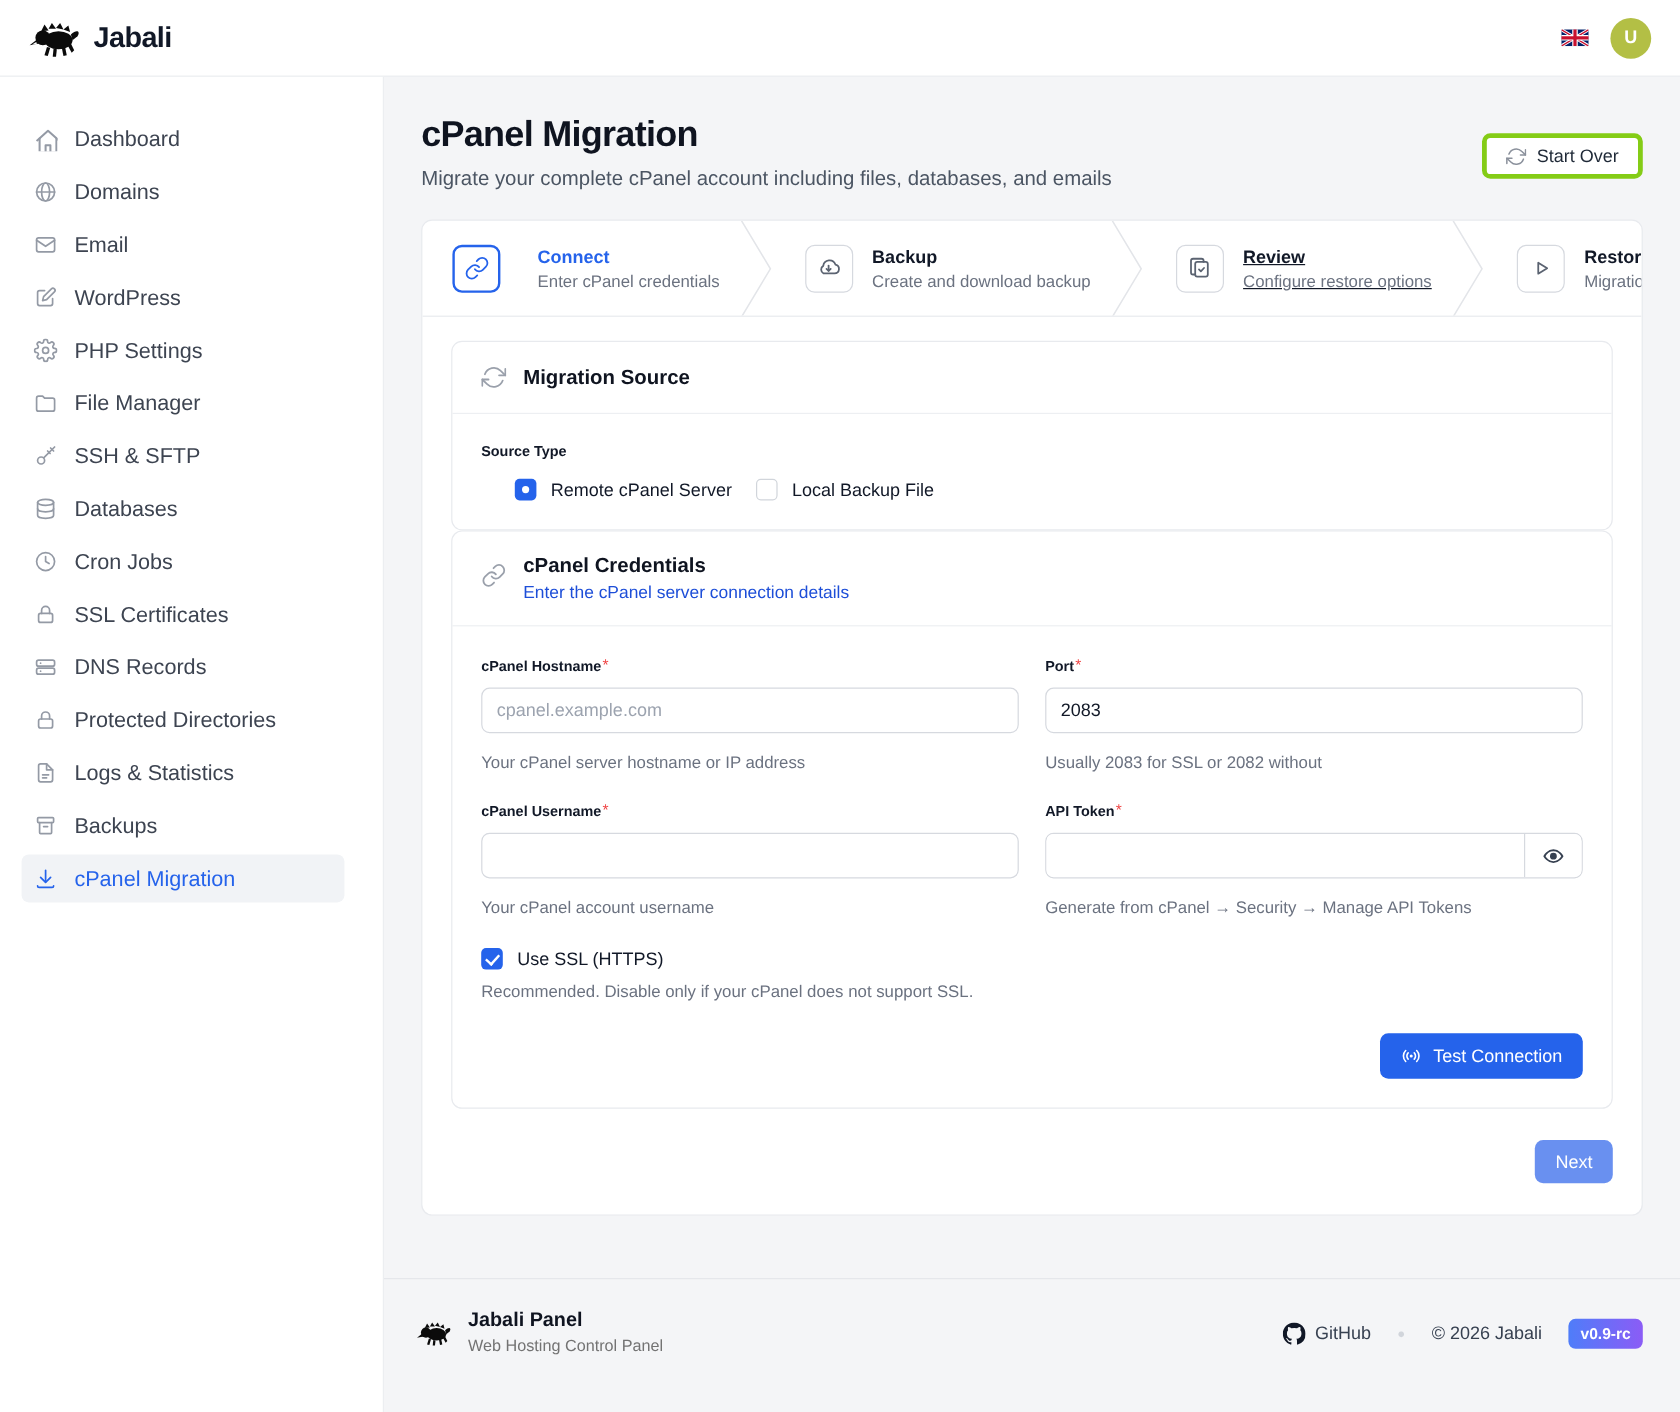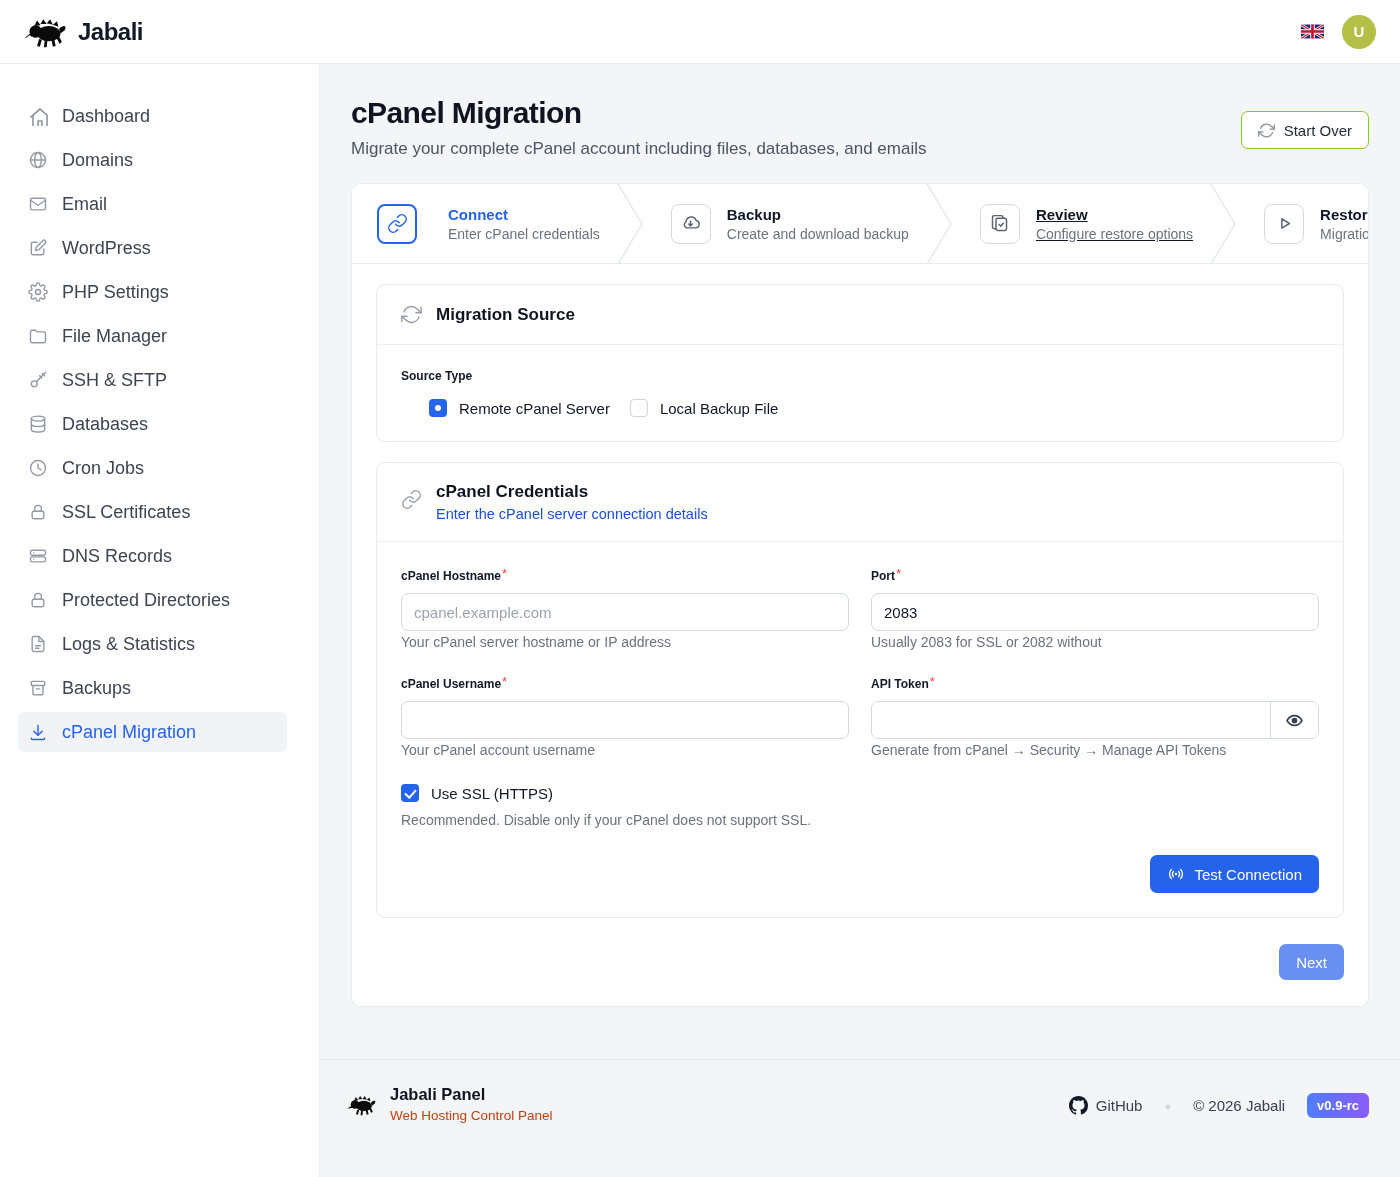--- a/index.html
+++ b/index.html
@@ -26,41 +26,41 @@
   .nav-item.active { background:#f1f3f6; color:#2563eb; }
   .nav-item.active svg { stroke:#2563eb; }
 
   .main { flex:1; background:#f4f5f7; padding:32px 31px 0; overflow:hidden; }
 
   
   .page-head { display:flex; justify-content:space-between; align-items:flex-start; }
   .page-title { font-size:30px; font-weight:700; letter-spacing:-0.6px; color:#0f1420; }
   .page-sub { margin-top:9px; font-size:17px; color:#4b5563; }
   .btn-outline { display:flex; align-items:center; gap:9px; height:38px; padding:0 16px; background:#fff;
-                 border:1px solid #84cc16; border-radius:7px; font-size:15px; color:#1f2937; cursor:pointer; margin-top:15px; }
+                 border:4px solid #84cc16; border-radius:7px; font-size:15px; color:#1f2937; cursor:pointer; margin-top:15px; }
   .btn-outline svg { width:17px; height:17px; stroke:#8b919c; fill:none; stroke-width:1.8; stroke-linecap:round; stroke-linejoin:round; }
 
   
   .big-card { margin-top:24px; background:#fff; border:1px solid #e8eaee; border-radius:9px; overflow:hidden; }
 
   .stepper { display:flex; align-items:stretch; height:80px; border-bottom:1px solid #e8eaee; overflow:hidden; white-space:nowrap; }
   .step { display:flex; align-items:center; gap:16px; padding-left:25px; padding-right:14px; flex:none; }
   .step-box { width:40px; height:40px; border:1.5px solid #d6d9df; border-radius:8px;
               display:flex; align-items:center; justify-content:center; flex:none; }
   .step-box svg { width:21px; height:21px; stroke:#5b6371; fill:none; stroke-width:1.7; stroke-linecap:round; stroke-linejoin:round; }
   .step.active .step-box { border:2px solid #2563eb; }
   .step.active .step-box svg { stroke:#2563eb; }
   .step-title { display:block; font-size:15px; font-weight:600; color:#111827; }
   .step.active .step-title { color:#2563eb; }
   .step-desc { display:block; margin-top:3px; font-size:14px; color:#6b7280; }
   .sep { flex:none; height:80px; }
   .step-w1 { min-width:218px;gap:31px; } .step-w2 { min-width:268px; } .step-w3 { min-width:244px;text-decoration:underline; } .step-w4 { min-width:260px; }
 
   .inner-wrap { padding:20px 24px 26px; }
-  .section-card { border:1px solid #e8eaee; border-radius:9px; background:#fff; margin-bottom:20px; }
+  .section-card { border:1px solid #e8eaee; border-radius:9px; background:#fff; }
   .section-head { display:flex; align-items:center; gap:14px; padding:19px 24px; border-bottom:1px solid #edeff2; }
   .section-head svg { width:21px; height:21px; stroke:#9aa0ab; fill:none; stroke-width:1.7; stroke-linecap:round; stroke-linejoin:round; flex:none; }
   .section-title { font-size:17px; font-weight:700; color:#0f1420; }
   .section-sub { font-size:14.5px; color:#1d4ed8; margin-top:4px; }
   .section-body { padding:24px; }
 
   .field-label { font-size:12px; font-weight:600; color:#111827; }
   .req { color:#ef4444; font-size:13px; vertical-align:top; margin-left:1px; }
 
   .opt-row { display:flex; align-items:flex-end; gap:20px; margin-top:16px;padding-left:28px; }
@@ -69,21 +69,21 @@
   .box.on { background:#2563eb; }
   .box.off { background:#fff; border:1.5px solid #d1d5db; }
   .box.dot::after { content:""; position:absolute; left:6px; top:6px; width:6px; height:6px; border-radius:50%; background:#fff; }
   .box.check::after { content:""; position:absolute; left:5.5px; top:2.5px; width:5px; height:9px;
                       border:solid #fff; border-width:0 2.2px 2.2px 0; transform:rotate(42deg); }
 
   .grid2 { display:grid; grid-template-columns:1fr 1fr; column-gap:22px; row-gap:24px; }
   .input { width:100%; height:38px; border:1px solid #d6d9df; border-radius:7px; padding:0 12px;
            font-size:15px; color:#111827; font-family:"Liberation Sans",sans-serif; background:#fff; margin-top:9px; outline:none; }
   .input::placeholder { color:#9ca3af; }
-  .help { margin-top:3px; font-size:14px; color:#6b7280; }
+  .help { margin-top:16px; font-size:14px; color:#6b7280; }
   .token-wrap { display:flex; align-items:stretch; border:1px solid #d6d9df; border-radius:7px; overflow:hidden; margin-top:9px; height:38px; }
   .token-wrap input { flex:1; border:none; padding:0 12px; font-size:15px; outline:none; }
   .eye-btn { width:48px; border:none; border-left:1px solid #d6d9df; background:#fff; display:flex;
              align-items:center; justify-content:center; cursor:pointer; }
   .eye-btn svg { width:19px; height:19px; stroke:#374151; stroke-width:2; fill:none; stroke-linecap:round; stroke-linejoin:round; }
 
   .ssl-block { margin-top:26px; }
   .ssl-line { display:flex; align-items:center; gap:12px; font-size:15px; font-weight:500; cursor:pointer; }
   .test-row { margin-top:27px; display:flex; justify-content:flex-end; }
   .btn-primary { display:flex; align-items:center; gap:9px; height:38px; padding:0 17px; background:#2563eb;
@@ -92,21 +92,21 @@
 
   .next-row { display:flex; justify-content:flex-end; padding:6px 24px 0; }
   .btn-next { height:36px; padding:0 17px; background:#6990f0; color:#fff; border:none; border-radius:7px;
               font-size:15px; font-weight:500; cursor:pointer; font-family:"Liberation Sans",sans-serif; }
 
   
   .footer { border-top:1px solid #e5e7eb; margin:52px -31px 0; padding:25px 31px 0 27px;
             display:flex; justify-content:space-between; align-items:flex-start; }
   .f-brand { display:flex; align-items:center; gap:13px; }
   .f-name { font-size:16.5px; font-weight:700; color:#0f1420; }
-  .f-tag { font-size:13.5px; color:#c2410c; margin-top:4px; }
+  .f-tag { font-size:13.5px; color:#737373; margin-top:4px; }
   .f-right { display:flex; align-items:center; gap:22px; margin-top:8px; }
   .f-link { display:flex; align-items:center; gap:8px; font-size:15px; color:#374151; cursor:pointer; }
   .f-dot { color:#d1d5db; font-size:11px; }
   .f-copy { font-size:15px; color:#374151; }
   .badge { background:linear-gradient(90deg,#4f7df9,#8b5cf6); color:#fff; font-size:13px; font-weight:600;
            padding:5px 10px; border-radius:6px; }
 </style>
 </head>
 <body>
 

